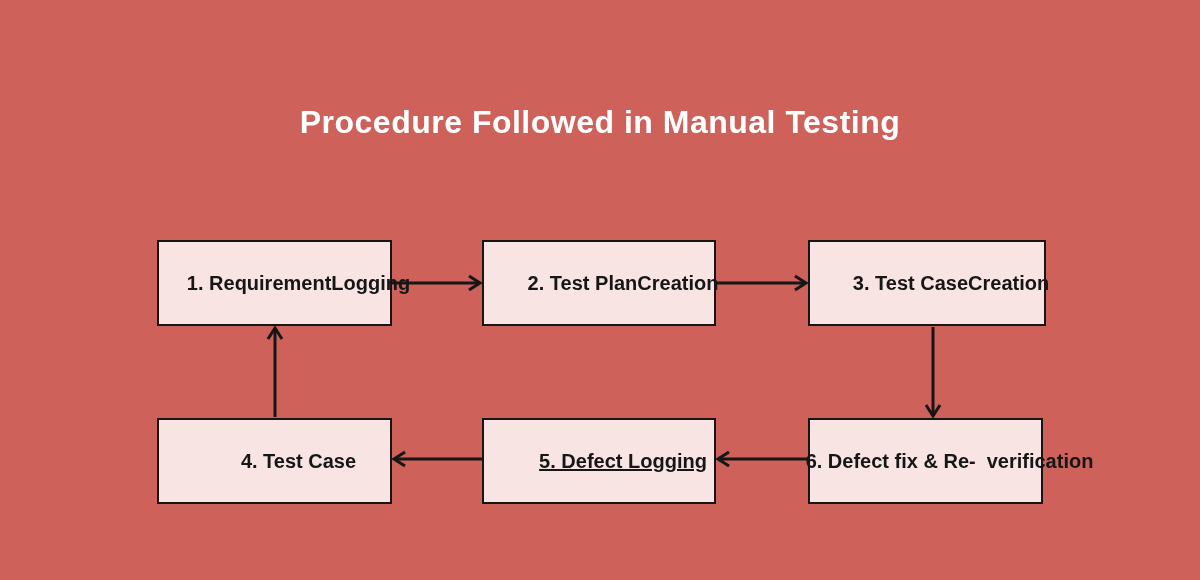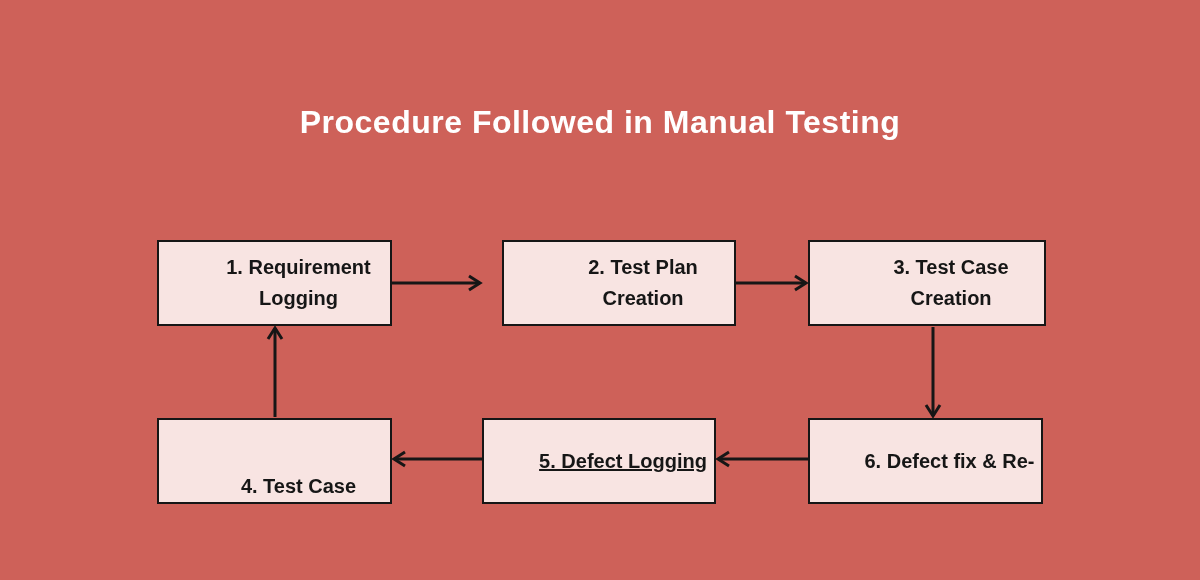--- a/index.html
+++ b/index.html
@@ -34,38 +34,38 @@
   .arrow-layer{
     position:absolute;
     top:0;left:0;
     width:1200px;height:580px;
   }
   .flow-box{
     position:absolute;
     background:var(--box-fill);
     border:2px solid var(--ink);
     display:flex;
-    flex-direction:column;
+    flex-direction:row;
     align-items:center;
     justify-content:center;
     text-align:center;
     color:var(--ink);
     font-size:20px;
     font-weight:600;
     padding-left:48px;
   }
   .flow-box .line{
     line-height:31px;
     white-space:nowrap;
   }
   
   #box1{left:157px;top:224px;width:235px;height:86px;}
-  #box2{left:502px;top:224px;width:234px;height:86px;}
+  #box2{left:482px;top:224px;width:234px;height:86px;}
   #box3{left:808px;top:224px;width:238px;height:86px;}
-  #box4{left:157px;top:402px;width:235px;height:86px;justify-content:flex-end;}
+  #box4{left:157px;top:402px;width:235px;height:86px;}
   #box5{left:482px;top:402px;width:234px;height:86px;text-decoration:underline;}
   #box6{left:808px;top:402px;width:235px;height:86px;gap:11px;}
   .arrow{
     stroke:var(--ink);
     stroke-width:3;
     fill:none;
   }
 </style>
 </head>
 <body>
@@ -107,15 +107,16 @@
     <div class="line">4. Test Case</div>
   </div>
 
   <div id="box5" class="flow-box">
     <div class="line">5. Defect Logging</div>
     <div class="line"></div>
   </div>
 
   <div id="box6" class="flow-box">
     <div class="line">6. Defect fix &amp; Re-</div>
+    <div class="line">verification</div>
   </div>
 
 </div>
 
 </body></html>

